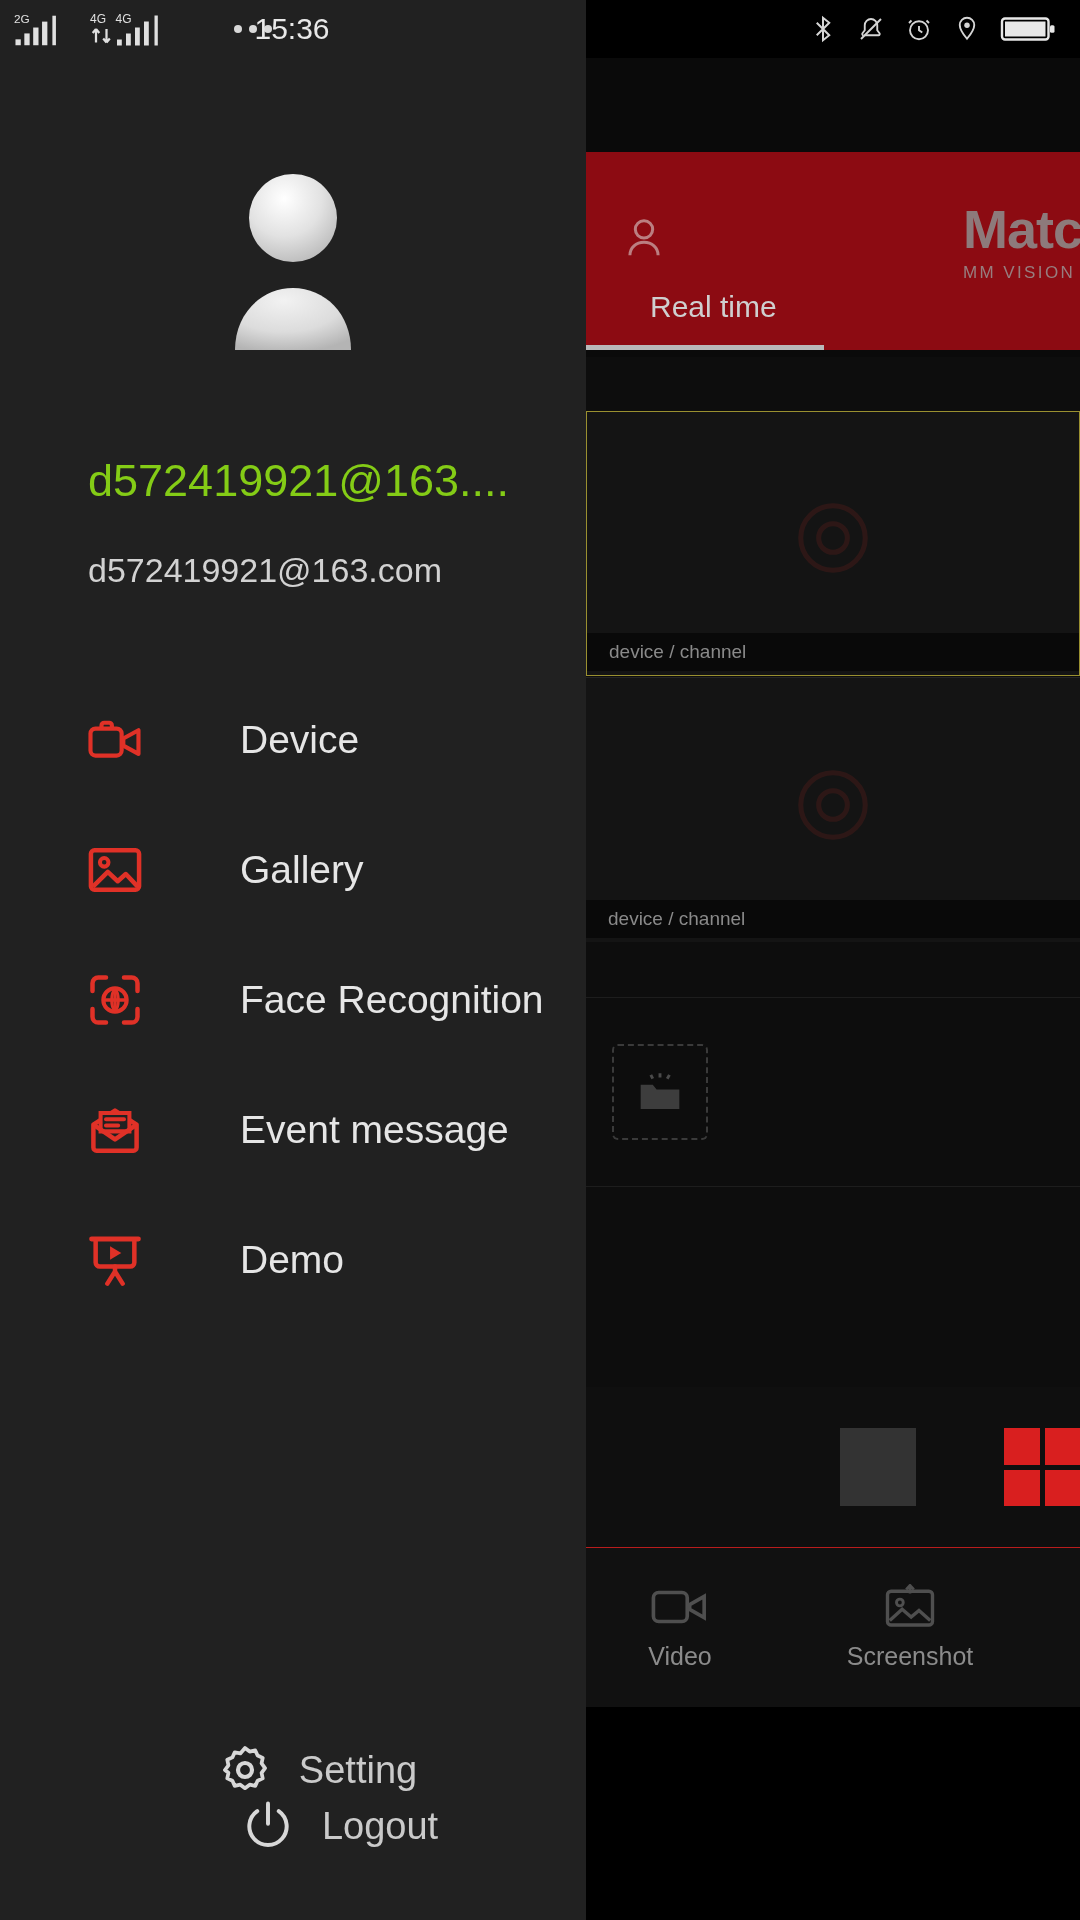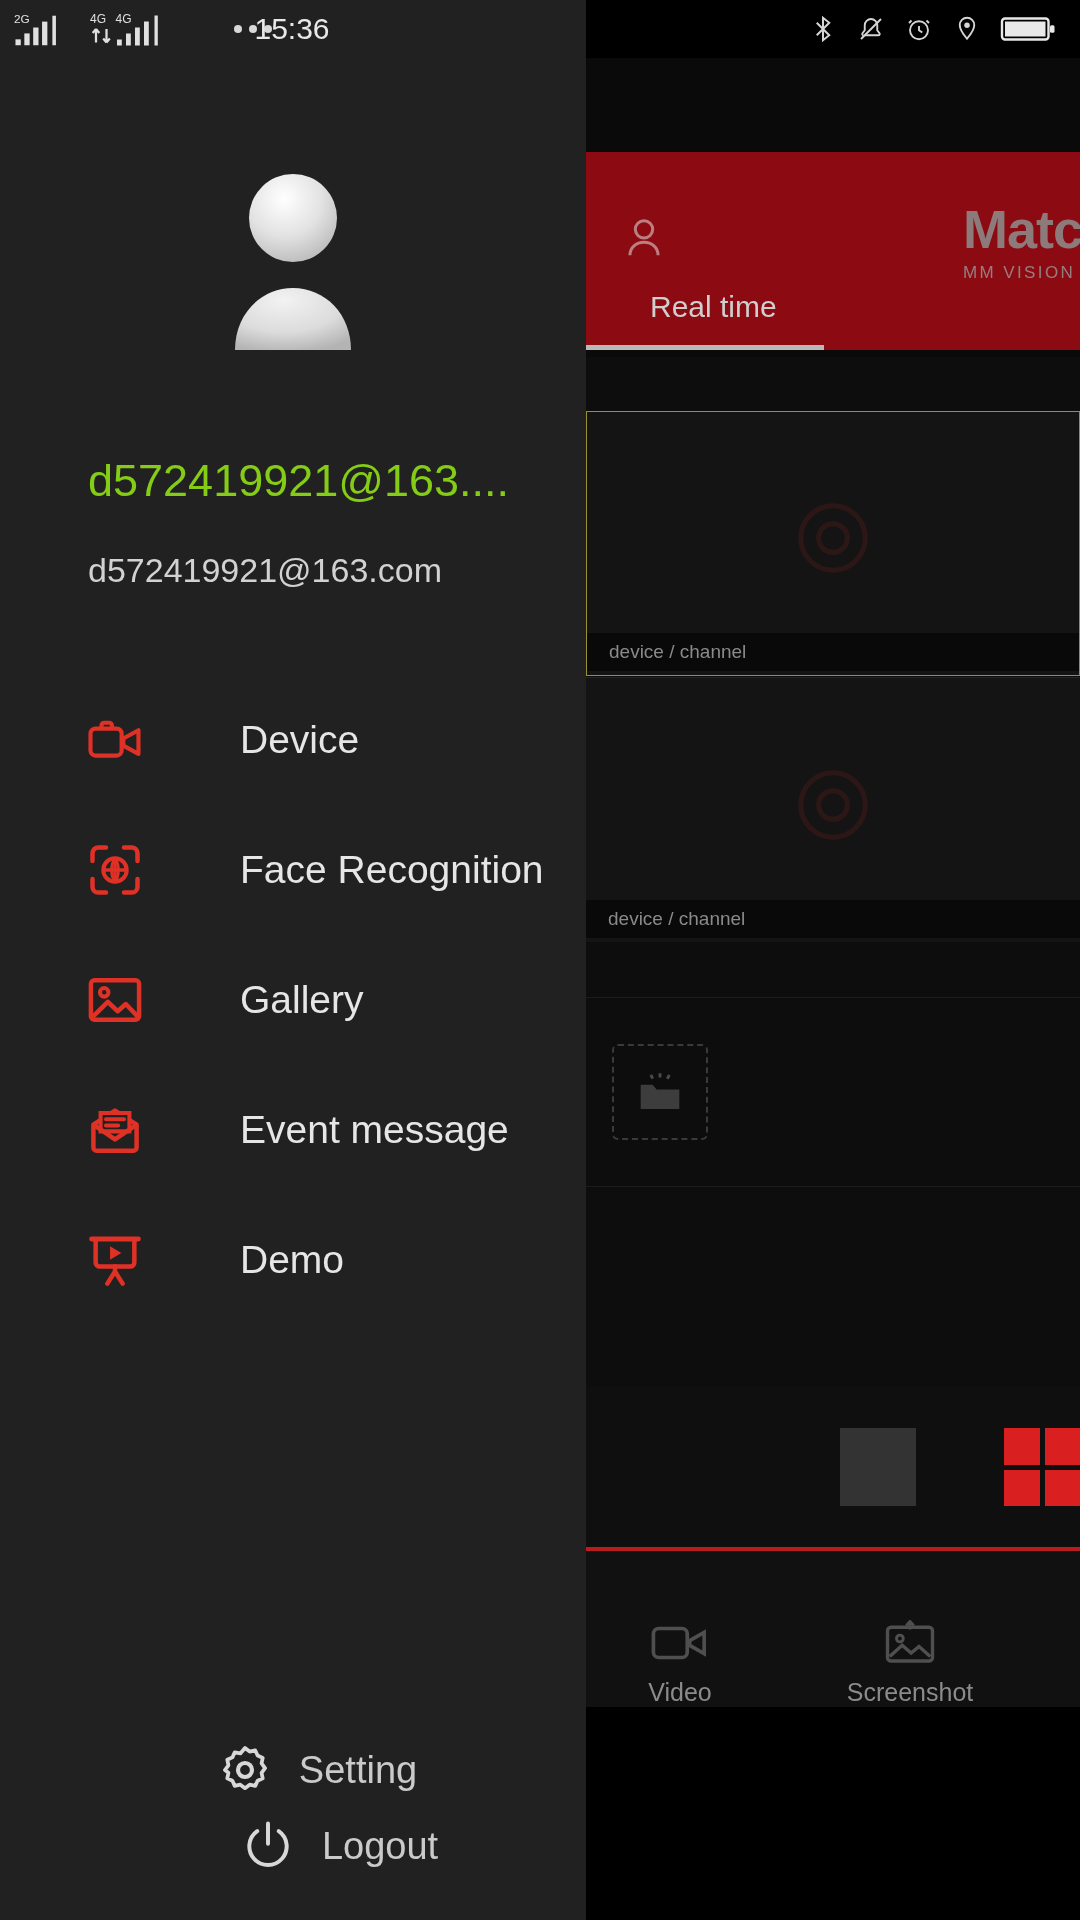--- a/index.html
+++ b/index.html
@@ -71,22 +71,22 @@
   .layout-bar {
     position:absolute; left:586px; right:0; bottom:373px; height:160px;
     background:#0f0f0f; display:flex; align-items:center; padding-left:254px; gap:88px;
   }
   .layout-single { width:78px; height:78px; background:#333333; }
   .layout-quad { width:78px; height:78px; display:grid; grid-template-columns:1fr 1fr; grid-template-rows:1fr 1fr; gap:5px; }
   .layout-quad span { background:#d91f1f; display:block; }
 
   .bottom-tools {
     position:absolute; left:586px; right:0; bottom:213px; height:160px;
-    background:#111111; border-top:4px solid #b91c1c;
-    display:flex; align-items:flex-end; padding-left:24px; gap:90px;
+    background:#111111; border-top:1px solid #b91c1c;
+    display:flex; align-items:center; padding-left:24px; gap:90px;
   }
   .tool { display:flex; flex-direction:column; align-items:center; gap:12px; width:140px; }
   .tool svg { opacity:.45; }
   .tool-label { font-size:25px; color:#8b8b8b; white-space:nowrap; }
 
   .bottom-black { position:absolute; left:586px; right:0; bottom:0; height:213px; background:#000; }
 
   
   #drawer {
     position:absolute; left:0; top:0; width:586px; height:1920px;
@@ -119,21 +119,21 @@
   }
   .menu-icon { width:54px; height:54px; flex:none; display:flex; align-items:center; justify-content:center; }
   .menu-label { font-size:39px; color:#e6e6e6; white-space:nowrap;margin-left:28px; }
 
   .drawer-footer {
     position:absolute; bottom:58px; left:0; width:586px; height:120px;
     display:flex; align-items:center;flex-direction:column;
   }
   .footer-btn { display:flex; align-items:center; gap:26px; }
   .footer-btn:first-child { padding-left:48px; }
-  .footer-btn:last-child { padding-left:92px;margin-top:20px; }
+  .footer-btn:last-child { padding-left:92px; }
   .footer-label { font-size:38px; color:#cacaca; white-space:nowrap; }
 </style>
 </head>
 <body>
 
 <div id="screen">
 
   <div id="app-background">
 
     <div class="app-statusbar-right">
@@ -299,44 +299,44 @@
             <rect x="1.2" y="4.5" width="15" height="13" rx="2.4" fill="none" stroke="#e03127" stroke-width="2"></rect>
             <path d="M6.5 4.5V3a1.3 1.3 0 0 1 1.3-1.3h2.4A1.3 1.3 0 0 1 11.5 3v1.5" fill="none" stroke="#e03127" stroke-width="2"></path>
             <path d="M17 9.3l7.3-4v11.4L17 12.7z" fill="none" stroke="#e03127" stroke-width="2" stroke-linejoin="round"></path>
           </svg>
         </span>
         <span class="menu-label">Device</span>
       </div>
 
       <div class="menu-item">
         <span class="menu-icon">
+          <svg width="54" height="50" viewBox="0 0 24 22">
+            <rect x="1.3" y="2.2" width="21.4" height="17.6" rx="1.6" fill="none" stroke="#e03127" stroke-width="2"></rect>
+            <circle cx="7.2" cy="7.6" r="1.9" fill="none" stroke="#e03127" stroke-width="1.8"></circle>
+            <path d="M2.2 18.4l6.6-6.6 4.4 4.2 3.6-3.2 5.3 5.6" fill="none" stroke="#e03127" stroke-width="2" stroke-linejoin="round"></path>
+          </svg>
+        </span>
+        <span class="menu-label">Gallery</span>
+      </div>
+
+      <div class="menu-item">
+        <span class="menu-icon">
           <svg width="54" height="54" viewBox="0 0 24 24">
             <path d="M2 8V4.6A2.6 2.6 0 0 1 4.6 2H8M16 2h3.4A2.6 2.6 0 0 1 22 4.6V8M22 16v3.4a2.6 2.6 0 0 1-2.6 2.6H16M8 22H4.6A2.6 2.6 0 0 1 2 19.4V16" fill="none" stroke="#e03127" stroke-width="2" stroke-linecap="round"></path>
             <circle cx="12" cy="12" r="5.2" fill="none" stroke="#e03127" stroke-width="1.8"></circle>
             <path d="M6.8 12h10.4M12 6.8v10.4" stroke="#e03127" stroke-width="1.5"></path>
             <path d="M12 6.8c2 2.6 2 7.8 0 10.4M12 6.8c-2 2.6-2 7.8 0 10.4" fill="none" stroke="#e03127" stroke-width="1.3"></path>
           </svg>
         </span>
         <span class="menu-label">Face Recognition</span>
       </div>
 
       <div class="menu-item">
         <span class="menu-icon">
           <svg width="54" height="50" viewBox="0 0 24 22">
-            <rect x="1.3" y="2.2" width="21.4" height="17.6" rx="1.6" fill="none" stroke="#e03127" stroke-width="2"></rect>
-            <circle cx="7.2" cy="7.6" r="1.9" fill="none" stroke="#e03127" stroke-width="1.8"></circle>
-            <path d="M2.2 18.4l6.6-6.6 4.4 4.2 3.6-3.2 5.3 5.6" fill="none" stroke="#e03127" stroke-width="2" stroke-linejoin="round"></path>
-          </svg>
-        </span>
-        <span class="menu-label">Gallery</span>
-      </div>
-
-      <div class="menu-item">
-        <span class="menu-icon">
-          <svg width="54" height="50" viewBox="0 0 24 22">
             <path d="M2.4 8.6L12 2.4l9.6 6.2v10.2a1.4 1.4 0 0 1-1.4 1.4H3.8a1.4 1.4 0 0 1-1.4-1.4z" fill="none" stroke="#e03127" stroke-width="2" stroke-linejoin="round"></path>
             <path d="M5.6 3.4h12.8v8.2H5.6z" fill="#212121" stroke="#e03127" stroke-width="1.8"></path>
             <path d="M8 6.2h8M8 9h5.4" stroke="#e03127" stroke-width="1.8" stroke-linecap="round"></path>
             <path d="M2.4 8.6L12 15.2l9.6-6.6" fill="none" stroke="#e03127" stroke-width="2" stroke-linejoin="round"></path>
           </svg>
         </span>
         <span class="menu-label">Event message</span>
       </div>
 
       <div class="menu-item">

